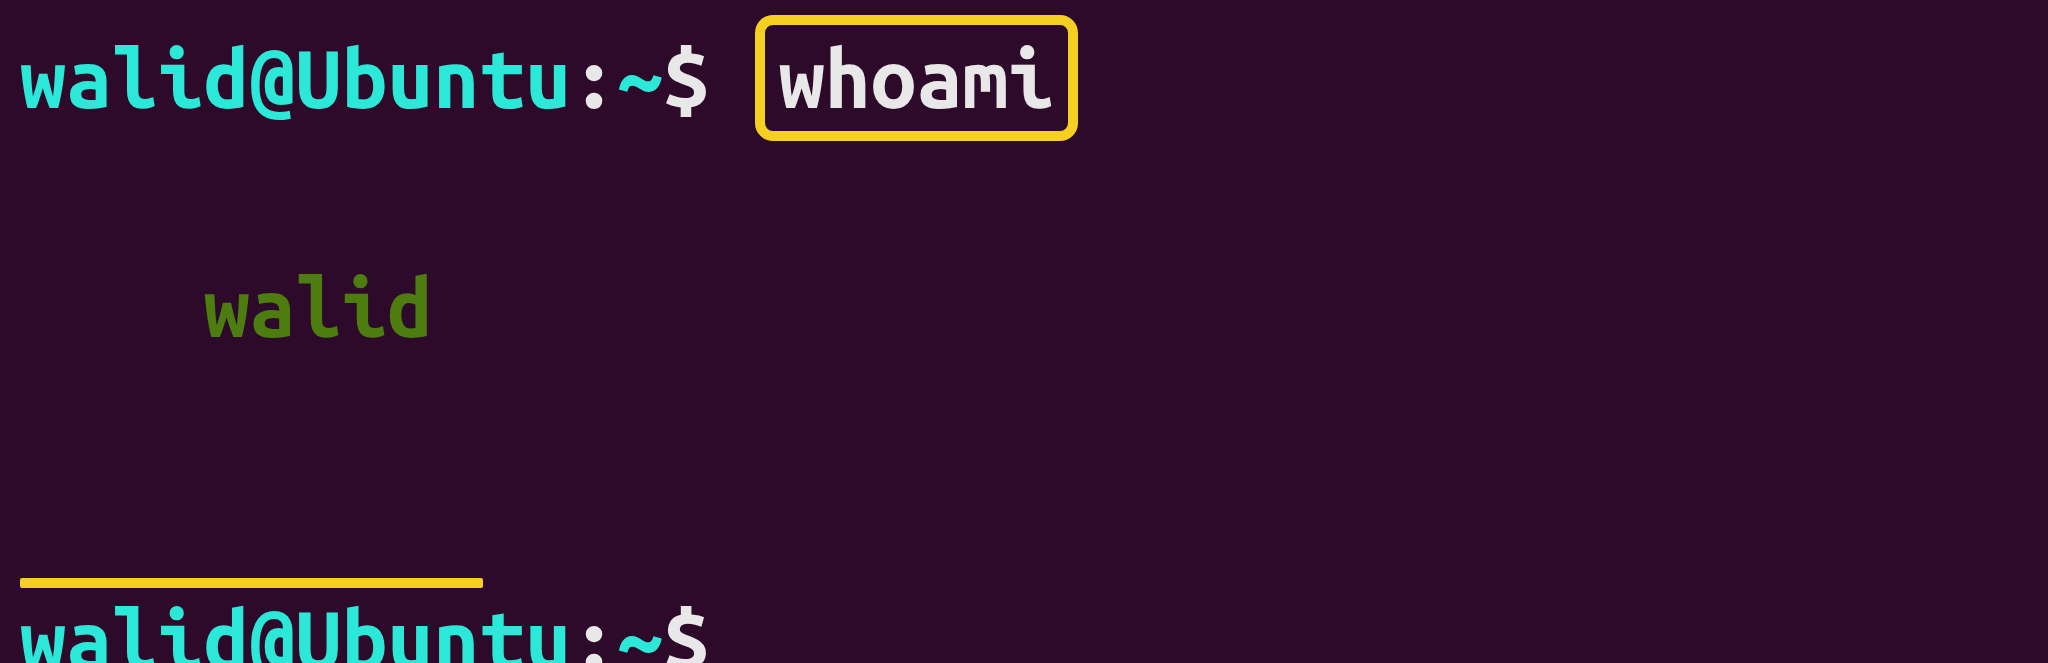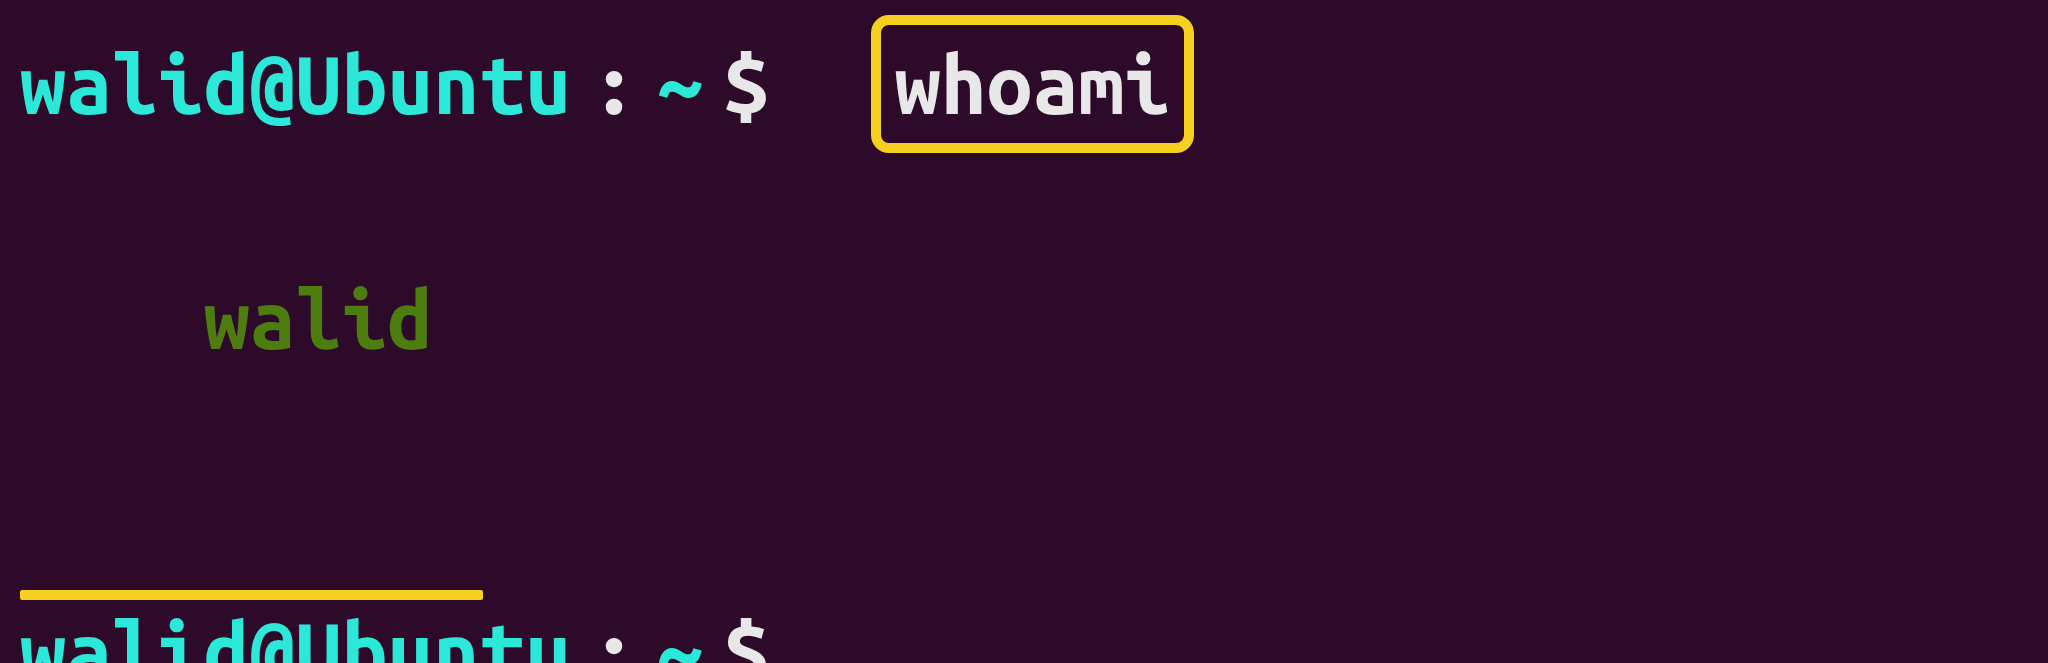--- a/index.html
+++ b/index.html
@@ -1,19 +1,18 @@
 <!DOCTYPE html>
 <html><head>
   <meta charset="utf-8">
   <style>
     * {
       margin: 0;
       padding: 0;
       box-sizing: border-box;
-      gap: 20px;
     }
     body {
       background-color: #2d0a2a;
       font-family: 'Ubuntu Mono', 'DejaVu Sans Mono', 'Courier New', monospace;
       font-size: 82px;
       font-weight: bold;
       width: 2048px;
       height: 663px;
       padding: 15px 20px;
       overflow: hidden;
@@ -34,22 +33,22 @@
     .prompt-tilde {
       color: #2ce8d8;
     }
     .prompt-dollar {
       color: #e8e8e8;
     }
     .command-highlight {
       display: inline-block;
       border: 10px solid #f5d020;
       border-radius: 18px;
-      padding: 16px 14px;
-      margin-left: 16px;
+      padding: 10px 14px;
+      margin-left: 0;
       line-height: 1.05;
     }
     .command-text {
       color: #e8e8e8;
     }
     .output-text {
       color: #4d7c0f;
     }
     .output-wrapper {
       display: inline-block;

